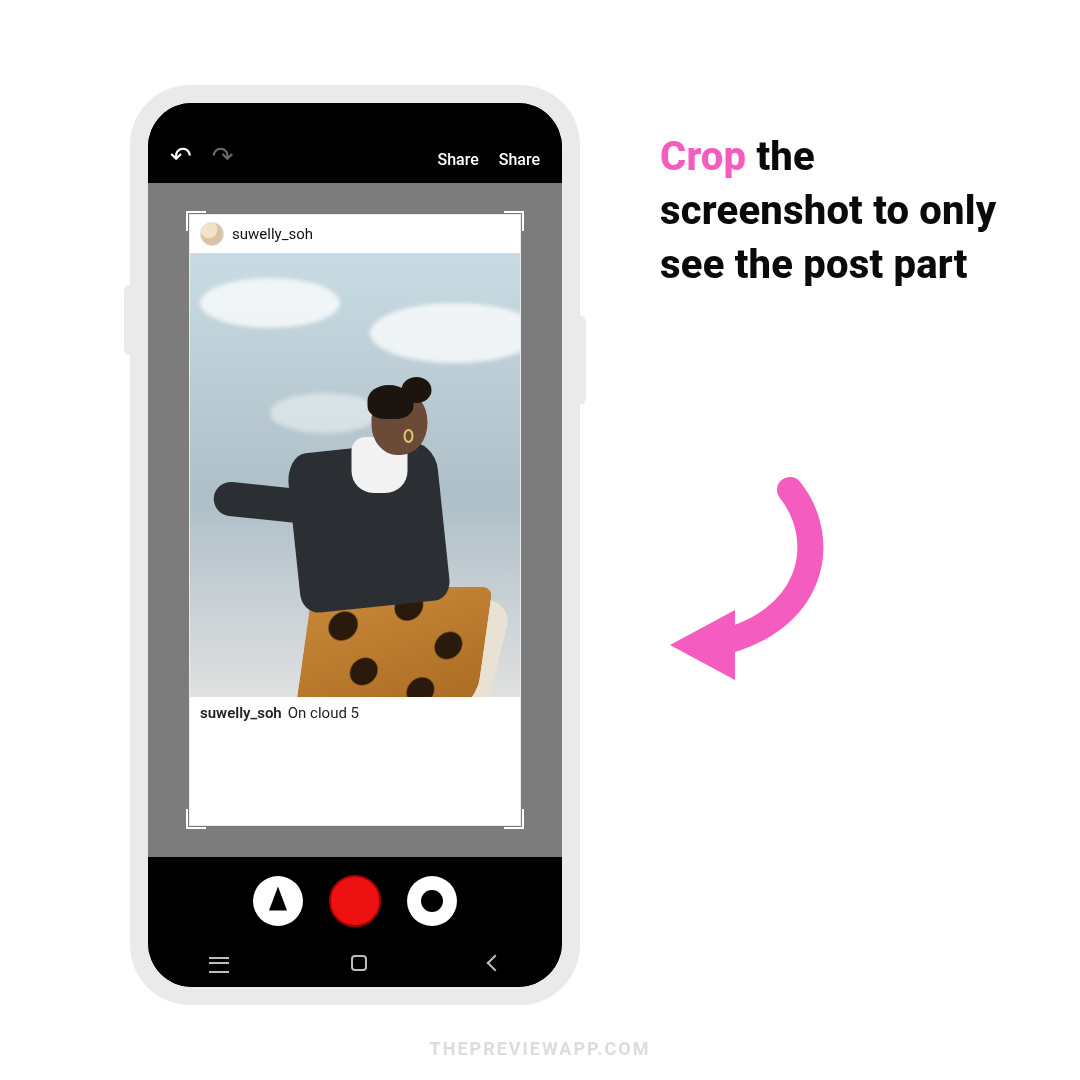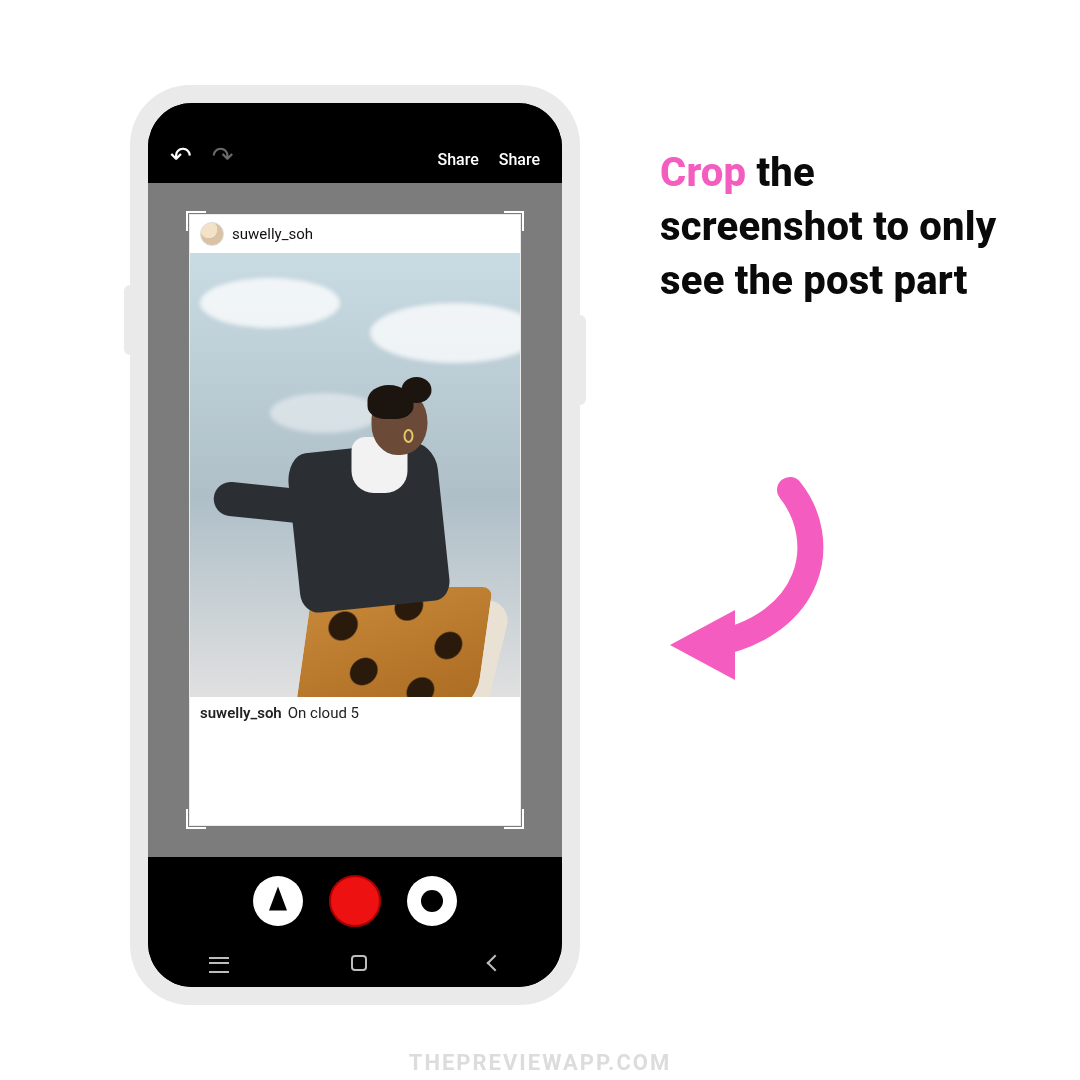--- a/index.html
+++ b/index.html
@@ -315,37 +315,36 @@
   .instruction {
     position:absolute;
     left: 660px;
     top: 130px;
     width: 360px;
     font-weight: 800;
     font-size: 40px;
     line-height: 1.35;
     color:#0a0a0a;
     letter-spacing:.2px;
-    margin-top:16px;
   }
   .instruction .accent { color:#f45cc0; }
 
   .arrow {
     position:absolute;
     left: 640px;
     top: 470px;
     width: 220px;
     height: 220px;
   }
 
   .watermark {
     position:absolute;
-    left:50%; bottom:5px;
+    left:50%; bottom:21px;
     transform:translateX(-50%);
-    font-size:22px;
+    font-size:18px;
     letter-spacing:2px;
     font-weight:700;
     color:#dcdcdc;
   }
 </style>
 </head>
 <body>
 
 <div class="phone">
   <div class="screen">

